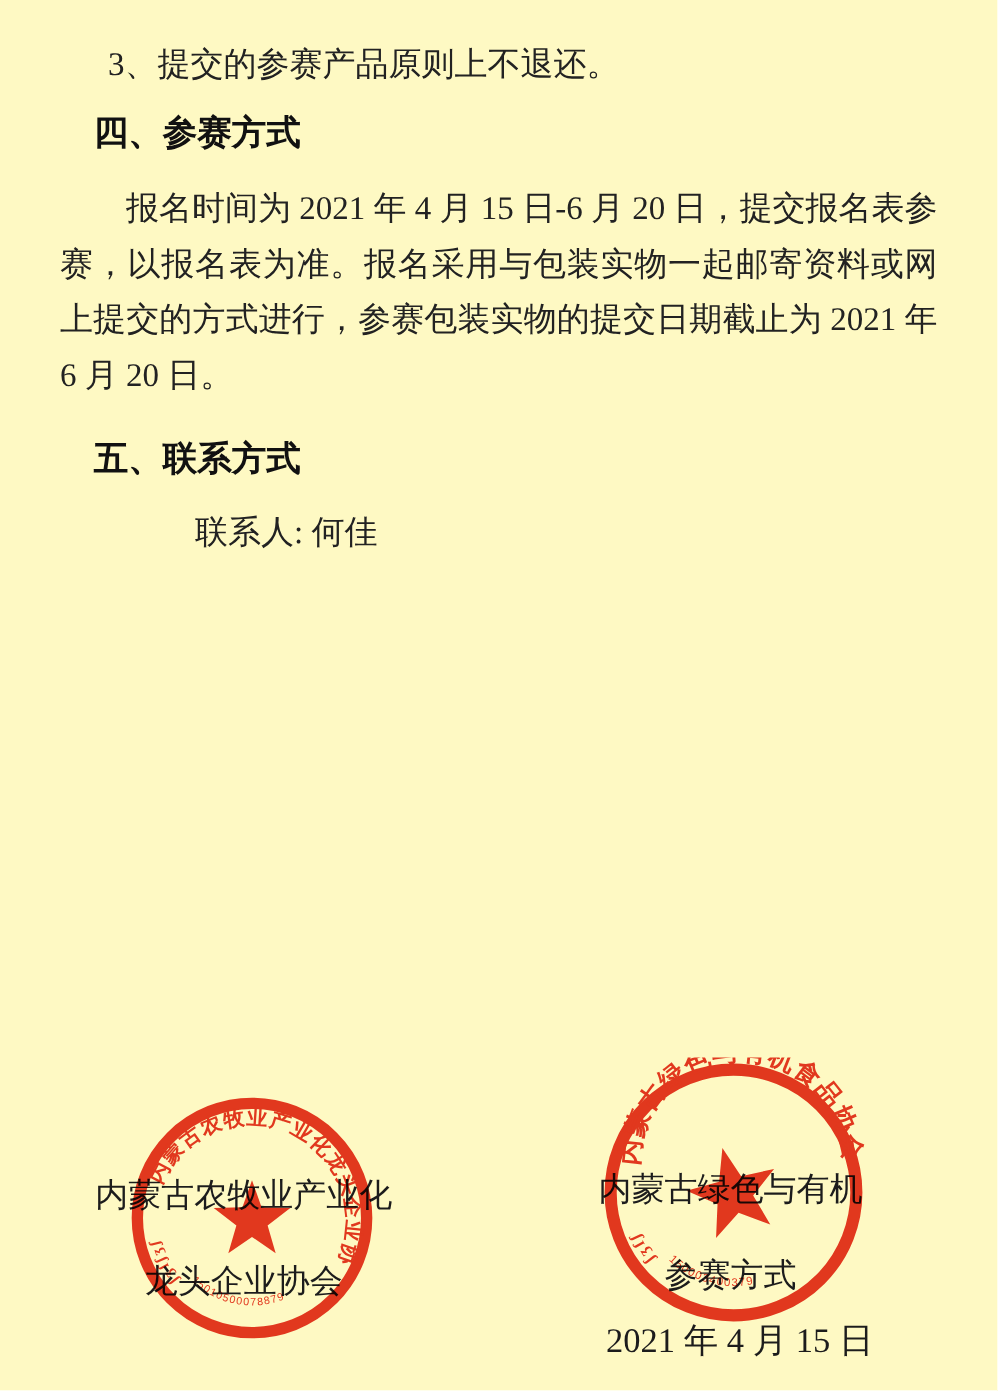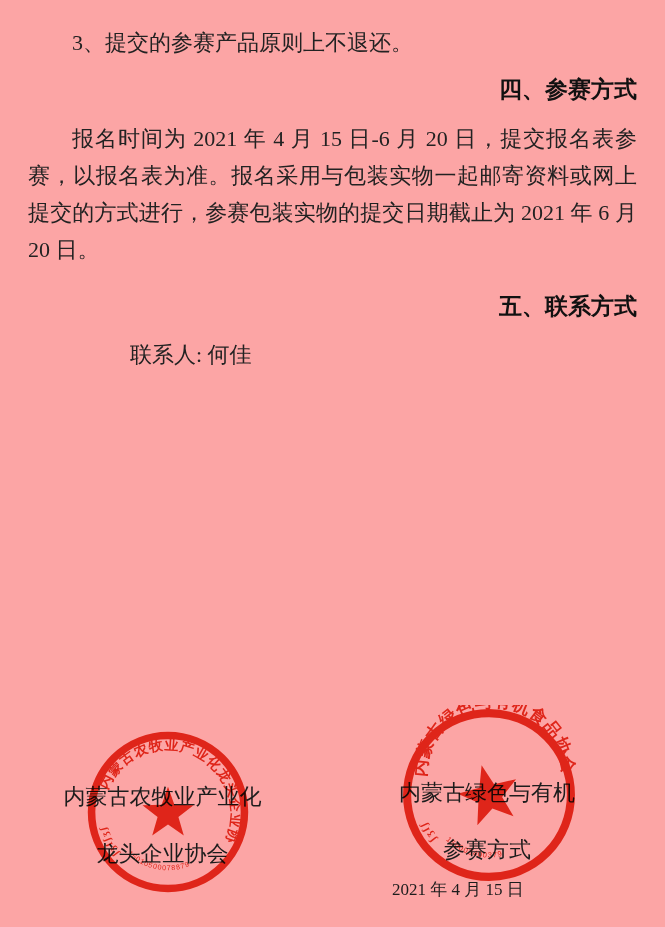--- a/index.html
+++ b/index.html
@@ -1,39 +1,38 @@
 <!DOCTYPE html>
 <html><head>
 <meta charset="utf-8">
 <style>
   html,body{margin:0;padding:0;background:#ffffff;}
   .page{
     position:relative;
     width:665px;height:927px;
-    background:#fca5a5;
+    background:#fef9c3;
     overflow:hidden;
     font-family:"Liberation Serif","DejaVu Serif",serif;
     color:#222222;
   }
   .content{padding:24px 28px 0 28px;}
   .para{
     font-size:22px;line-height:37px;
     text-align:justify;
     text-indent:2em;
-    margin:0;
+    margin:12px;
   }
   .clause{margin:0;}
   .heading{
-    font-family:Liberation Serif, serif;
+    font-family:Liberation Mono, monospace;
     font-weight:bold;
     font-size:23px;line-height:30px;
     text-indent:1.5em;
     color:#111111;
     margin:14px 0 15px 0;
-    text-align:right;
   }
   .heading.second{margin:24px 0 14px 0;}
   .p-reg{margin-bottom:12px;}
   .p-eval{margin-bottom:12px;}
   .p-addr{margin-bottom:4px;}
   .contact-line{
     display:flex;gap:36px;
     padding-left:102px;
     font-size:22px;line-height:37px;
     white-space:nowrap;
@@ -56,22 +55,22 @@
   .sig-right{left:378px;top:74px;width:218px;}
   .stamp{
     position:absolute;
     mix-blend-mode:multiply;
     opacity:0.93;
   }
   .stamp-left{left:84px;top:38px;width:168px;height:168px;}
   .stamp-right{left:399px;top:15px;width:180px;height:180px;}
   .date-line{
     position:absolute;
-    left:392px;top:188px;
-    font-size:17px;
+    left:404px;top:188px;
+    font-size:23px;
     color:#1c1c1c;
     white-space:nowrap;
   }
   .ring-cn{font-size:16.5px;font-weight:bold;letter-spacing:1px;}
   .ring-cn-r{font-size:19px;font-weight:bold;letter-spacing:1px;}
   .ring-mn{font-size:12px;font-weight:bold;letter-spacing:2px;}
   .ring-serial{font-size:8.5px;letter-spacing:1px;font-family:"Liberation Sans","DejaVu Sans",sans-serif;}
 </style>
 </head>
 <body>

